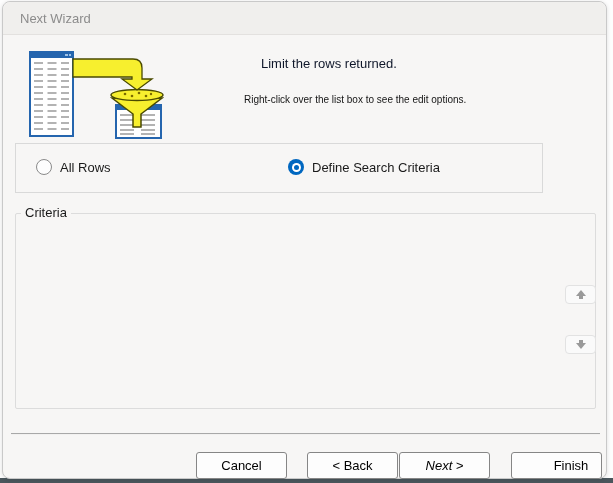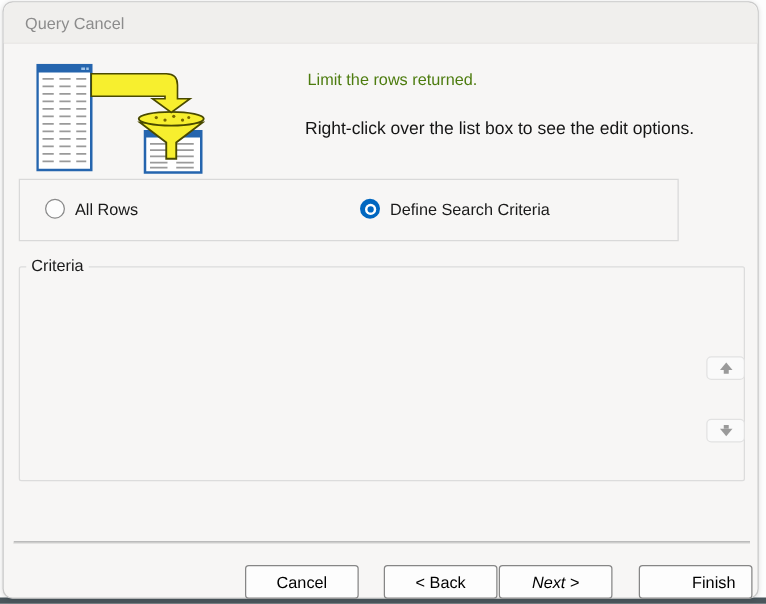--- a/index.html
+++ b/index.html
@@ -26,22 +26,22 @@
     position:absolute; left:0; top:0; right:0; height:33px;
     background:#f0efed;
     border-bottom:1px solid #e3e1df;
     border-radius:8px 8px 0 0;
   }
   .titlebar .title {
     position:absolute; left:17px; top:0; line-height:33px;
     font-size:13px; color:#8c8c8c;
   }
   .graphic { position:absolute; left:26px; top:49px; }
-  .instr1 { position:absolute; left:243px; top:54px; font-size:13px; color:#4d7c0f; }
-  .instr2 { position:absolute; left:241px; top:92px; font-size:14px; color:#151515; }
+  .instr1 { position:absolute; left:258px; top:54px; font-size:13px; color:#0f172a; }
+  .instr2 { position:absolute; left:241px; top:92px; font-size:10px; color:#151515; }
 
   .option-box {
     position:absolute; left:12px; top:141px; width:528px; height:50px;
     border:1px solid #d9d9d9;
   }
   .option {
     position:absolute; top:15px; display:flex; align-items:center; gap:8px;
     cursor:default;
     text-align:right;
   }
@@ -58,21 +58,21 @@
   .radio.checked .radio-inner {
     width:9px; height:9px; border-radius:50%; background:#ffffff;
     display:flex; align-items:center; justify-content:center;
   }
   .radio.checked .radio-dot {
     width:5px; height:5px; border-radius:50%; background:#0067c0;
   }
   .option-label { font-size:13px; color:#1a1a1a; }
 
   .criteria-group {
-    position:absolute; left:12px; top:211px; width:581px; height:172px;
+    position:absolute; left:12px; top:211px; width:581px; height:196px;
     border:1px solid #dcdcdc; border-radius:2px;
   }
   .criteria-label {
     position:absolute; left:5px; top:-9px;
     background:#f7f6f5; padding:0 4px;
     font-size:13px; color:#1a1a1a;
   }
   .criteria-list {
     position:absolute; left:16px; top:13px; width:527px; height:186px;
     background:#ffffff; border:1px solid #8f8f8f;
@@ -120,21 +120,21 @@
   .btn.finish { left:508px;padding-left:29px; }
 </style>
 </head>
 <body>
 
 <div class="bottom-strip"></div>
 
 <div class="dialog">
 
   <div class="titlebar">
-    <span class="title">Query Cancel</span>
+    <span class="title">Next Wizard</span>
   </div>
 
   <svg class="graphic" width="135" height="95" viewBox="0 0 135 95">
 
     <g>
       <rect x="1" y="1" width="43" height="84" fill="#ffffff" stroke="#2565ae" stroke-width="2"></rect>
       <rect x="1" y="1" width="43" height="6" fill="#2565ae"></rect>
       <rect x="36" y="3" width="3" height="2" fill="#9fc3e8"></rect>
       <rect x="40" y="3" width="2" height="2" fill="#9fc3e8"></rect>
       <path d="M5 12 H40 M5 18 H40 M5 24 H40 M5 30 H40 M5 36 H40 M5 42 H40 M5 48 H40 M5 54 H40 M5 60 H40 M5 66 H40 M5 72 H40 M5 78 H40" stroke="#9a9a9a" stroke-width="1.4" stroke-dasharray="9 4.5" fill="none"></path>

